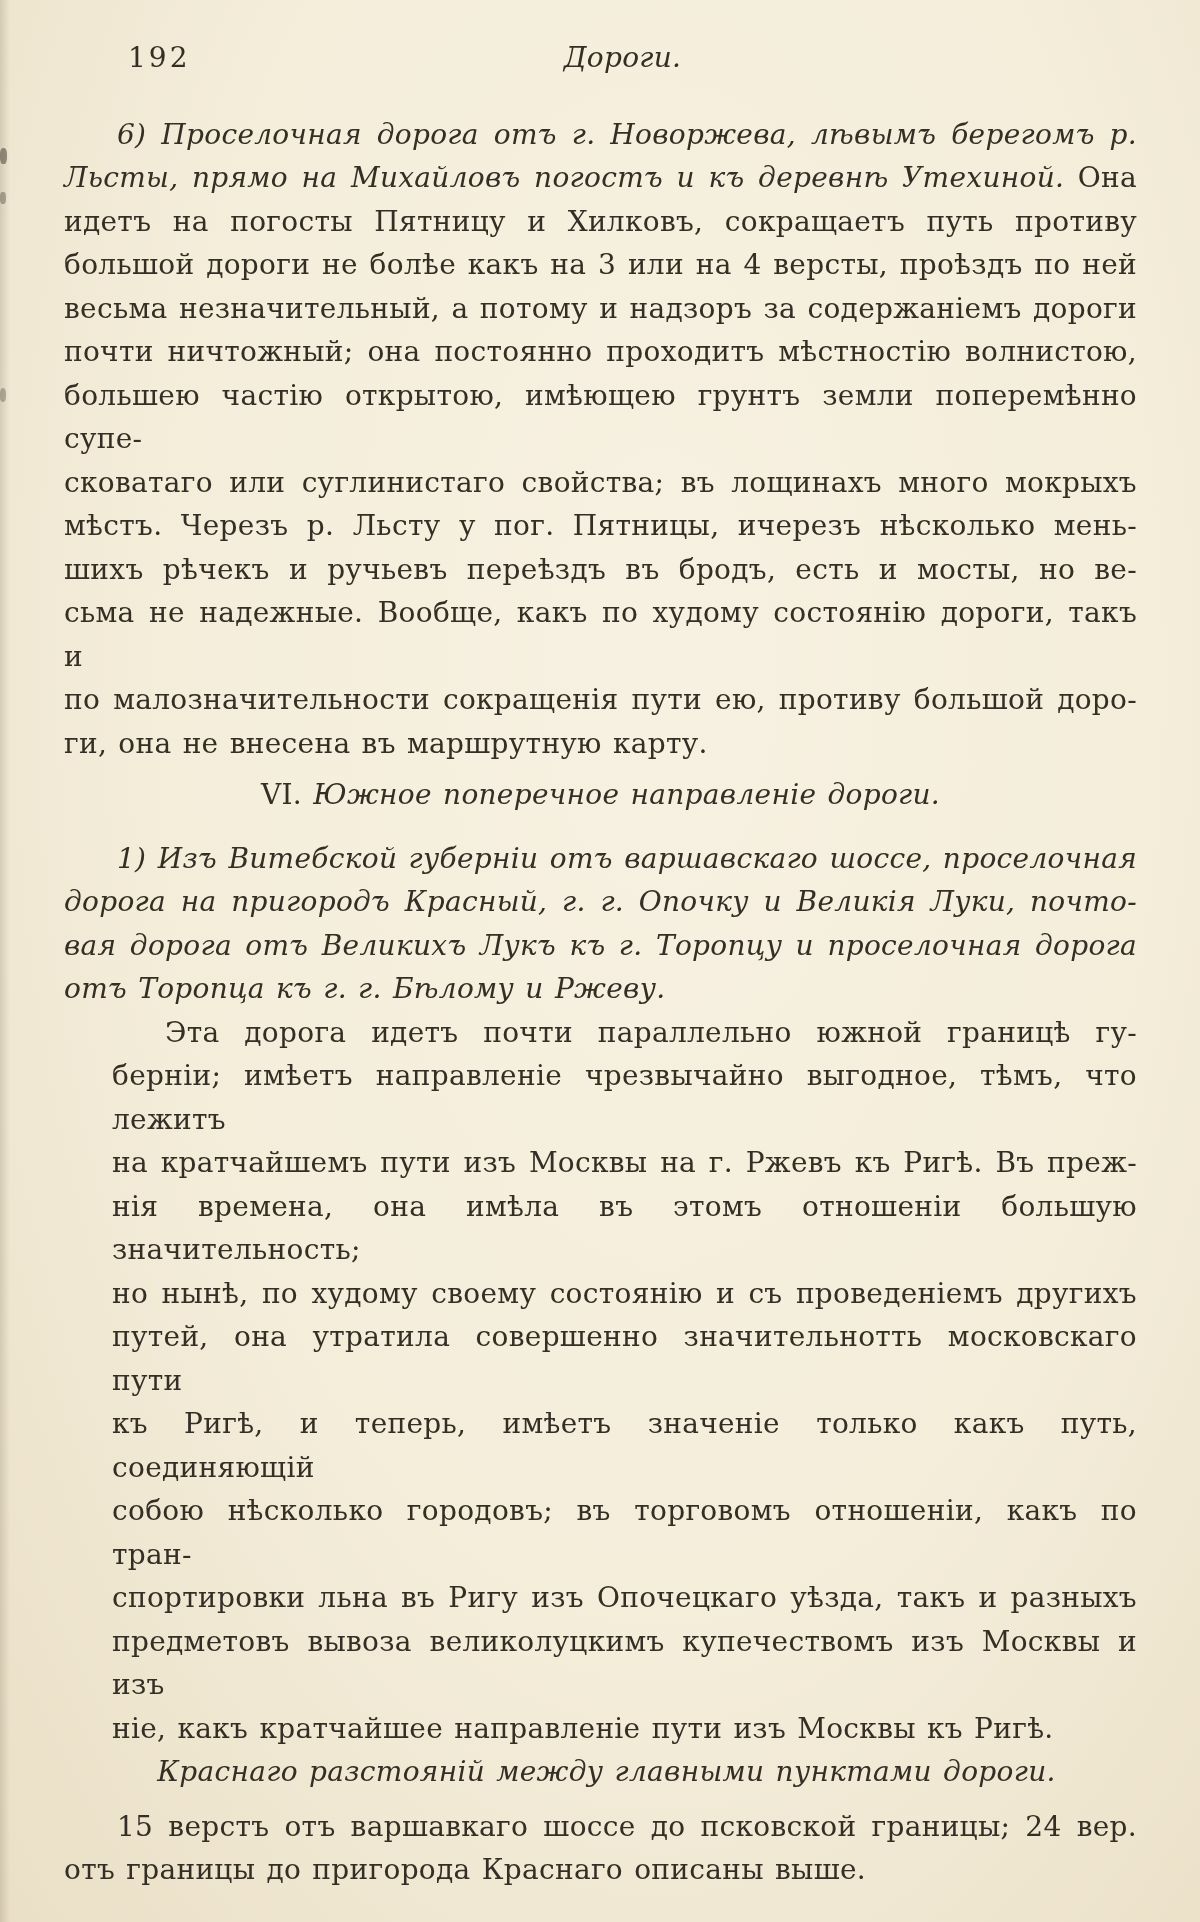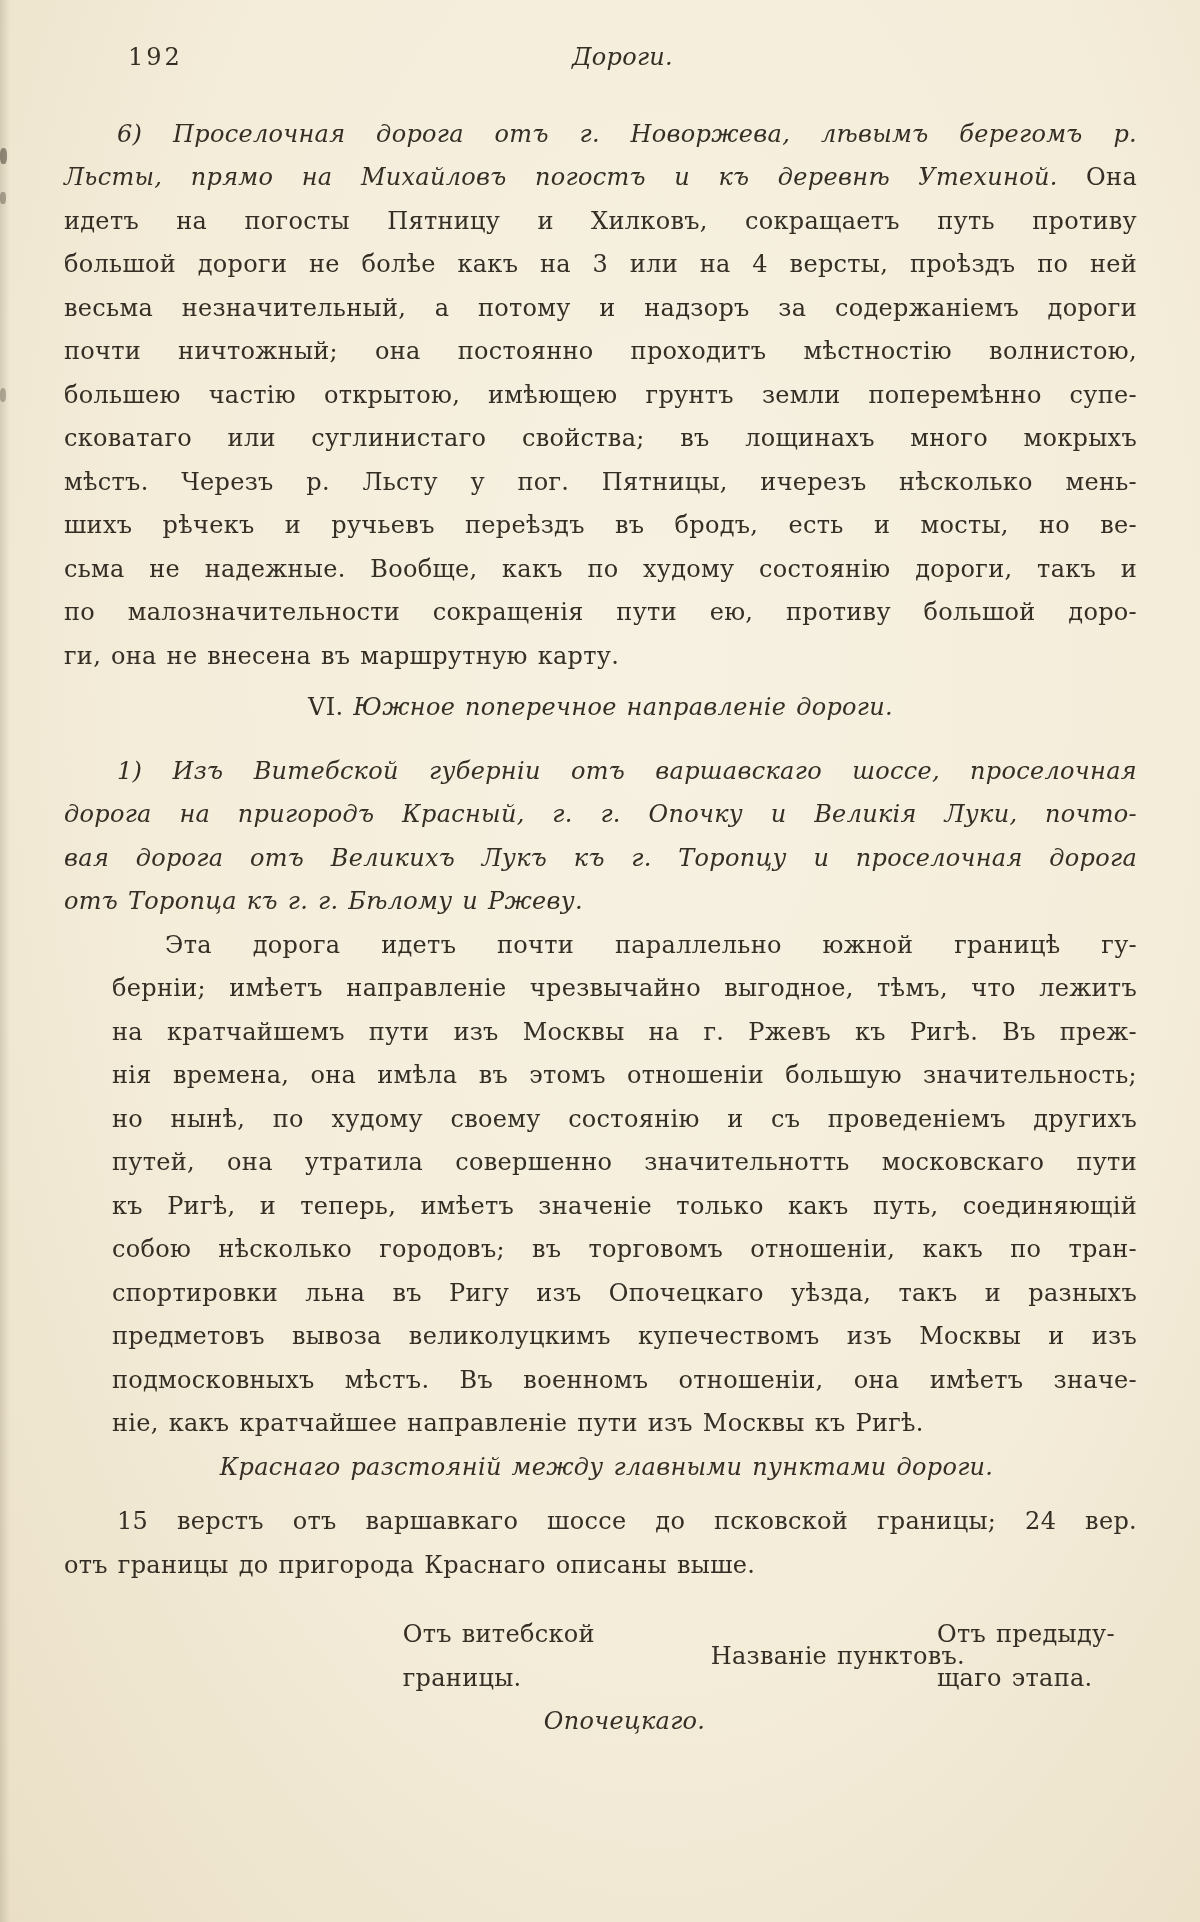--- a/index.html
+++ b/index.html
@@ -5,21 +5,21 @@
   html,body{margin:0;padding:0;background:#d8d2c2;}
   .page{
     position:relative;
     width:1200px;height:1922px;
     margin:0 auto;
     box-sizing:border-box;
     padding:36px 63px 0 64px;
     background:radial-gradient(ellipse at 55% 35%, #f7f1e2 0%, #f4edda 55%, #eadfc6 100%);
     overflow:hidden;
     font-family:"DejaVu Serif", serif;
-    font-size:24px;
+    font-size:28px;
     line-height:43.5px;
     color:#342e25;
     letter-spacing:0.3px;
     word-spacing:2px;
   }
   .edge{position:absolute;left:0;top:0;width:10px;height:100%;
     background:linear-gradient(to right, rgba(90,80,60,0.18), rgba(90,80,60,0));}
   .blot{position:absolute;background:#4a4234;border-radius:40%;opacity:.55;}
   .b1{left:0;top:148px;width:7px;height:16px;}
   .b2{left:0;top:192px;width:6px;height:12px;opacity:.4;}
@@ -94,21 +94,20 @@
       <div class="line j ind"><span>Эта дорога идетъ почти параллельно южной границѣ гу-</span></div>
       <div class="line j"><span>берніи; имѣетъ направленіе чрезвычайно выгодное, тѣмъ, что лежитъ</span></div>
       <div class="line j"><span>на кратчайшемъ пути изъ Москвы на г. Ржевъ къ Ригѣ. Въ преж-</span></div>
       <div class="line j"><span>нія времена, она имѣла въ этомъ отношеніи большую значительность;</span></div>
       <div class="line j"><span>но нынѣ, по худому своему состоянію и съ проведеніемъ другихъ</span></div>
       <div class="line j"><span>путей, она утратила совершенно значительнотть московскаго пути</span></div>
       <div class="line j"><span>къ Ригѣ, и теперь, имѣетъ значеніе только какъ путь, соединяющій</span></div>
       <div class="line j"><span>собою нѣсколько городовъ; въ торговомъ отношеніи, какъ по тран-</span></div>
       <div class="line j"><span>спортировки льна въ Ригу изъ Опочецкаго уѣзда, такъ и разныхъ</span></div>
       <div class="line j"><span>предметовъ вывоза великолуцкимъ купечествомъ изъ Москвы и изъ</span></div>
-      <div class="line j"><span>подмосковныхъ мѣстъ. Въ военномъ отношеніи, она имѣетъ значе-</span></div>
       <div class="line l"><span>ніе, какъ кратчайшее направленіе пути изъ Москвы къ Ригѣ.</span></div>
     </div>
 
   <div class="caption it">Краснаго разстояній между главными пунктами дороги.</div>
 
   <div class="para15">
       <div class="line j ind"><span>15 верстъ отъ варшавкаго шоссе до псковской границы; 24 вер.</span></div>
       <div class="line l"><span>отъ границы до пригорода Краснаго описаны выше.</span></div>
     </div>
 

